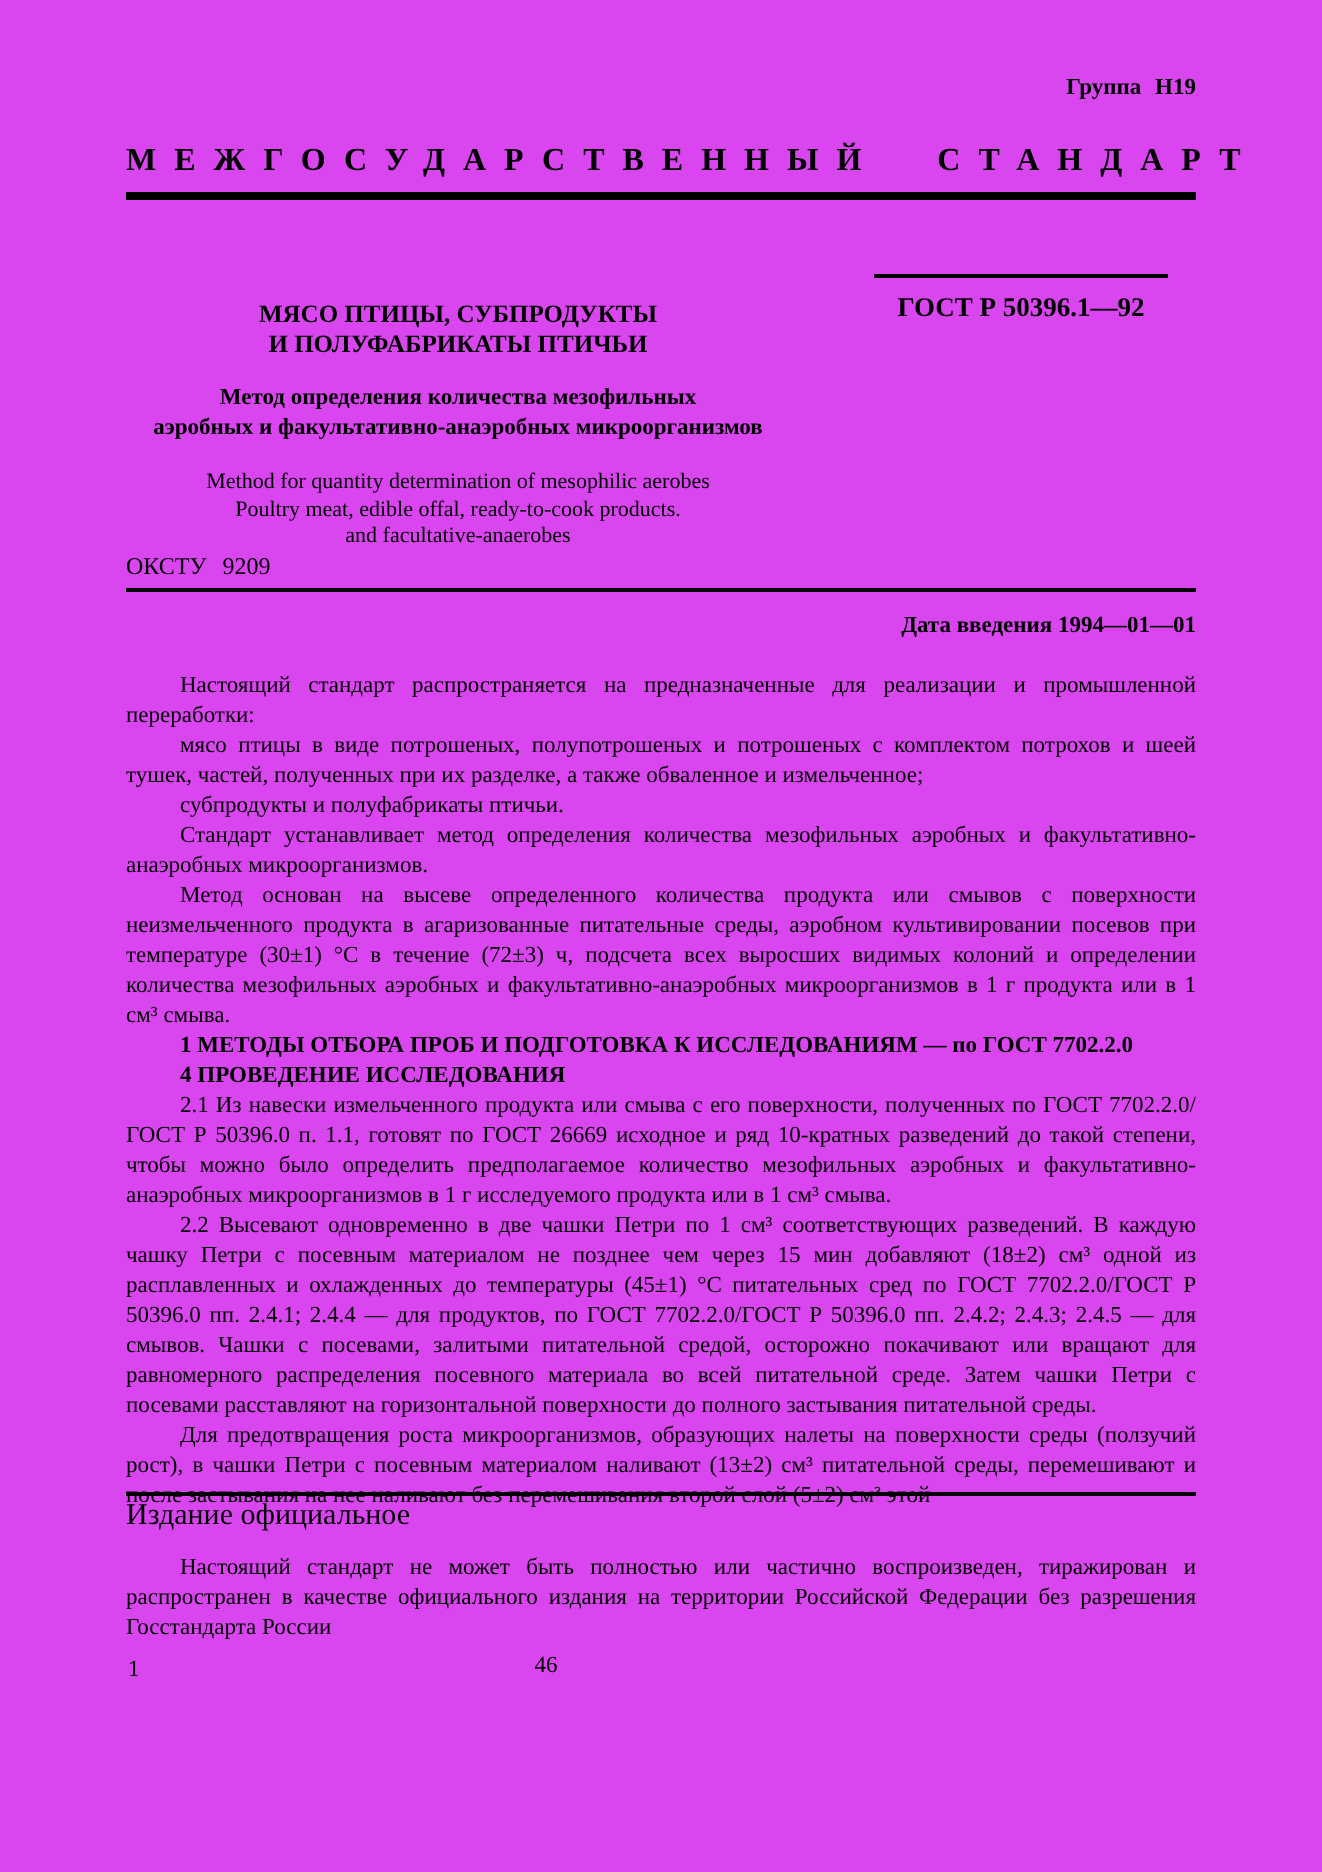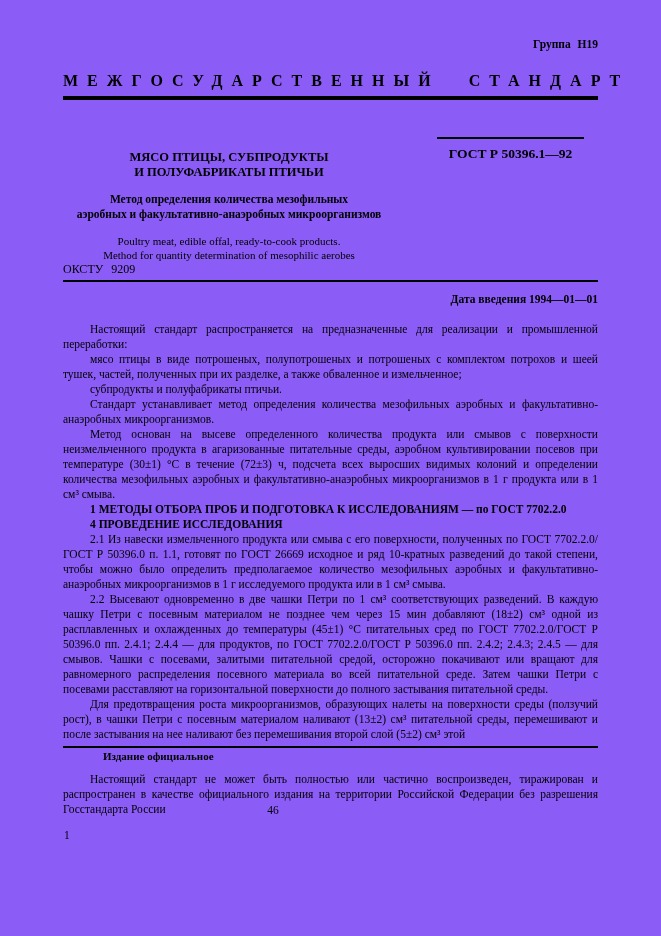--- a/index.html
+++ b/index.html
@@ -5,21 +5,21 @@
   html, body {
     margin: 0;
     padding: 0;
     background: #e8e8e8;
   }
   .page {
     position: relative;
     width: 661px;
     height: 936px;
     margin: 0 auto;
-    background: #8b5cf6;
+    background: #d946ef;
     color: #000000;
     font-family: "Liberation Serif", "DejaVu Serif", serif;
     overflow: hidden;
   }
   .content {
     position: absolute;
     left: 63px;
     top: 0;
     width: 535px;
   }
@@ -122,41 +122,40 @@
     left: 63px;
     width: 535px;
     top: 746px;
   }
   .footer-rule {
     height: 2px;
     background: #000000;
   }
   .official-edition {
     margin-top: 2px;
-    font-weight: bold;
-    font-size: 11px;
-    margin-left: 40px;
+    font-weight: normal;
+    font-size: 15px;
   }
   .copyright {
     margin: 10px 0 0 0;
     font-size: 11.5px;
     line-height: 15px;
     text-align: justify;
     text-indent: 27px;
   }
   .sheet-number {
     position: absolute;
     left: 64px;
     top: 829px;
     font-size: 11.5px;
   }
   .page-number {
     position: absolute;
     left: 0;
-    top: 804px;
+    top: 827px;
     width: 546px;
     text-align: center;
     font-size: 11.5px;
   }
 </style>
 </head>
 <body>
 
 <div class="page">
   <div class="content">
@@ -171,22 +170,23 @@
       <div class="title-left">
         <div class="doc-title">
           <div>МЯСО ПТИЦЫ, СУБПРОДУКТЫ</div>
           <div>И ПОЛУФАБРИКАТЫ ПТИЧЬИ</div>
         </div>
         <div class="doc-subtitle">
           <div>Метод определения количества мезофильных</div>
           <div>аэробных и факультативно-анаэробных микроорганизмов</div>
         </div>
         <div class="doc-english">
+          <div>Method for quantity determination of mesophilic aerobes</div>
           <div>Poultry meat, edible offal, ready-to-cook products.</div>
-          <div>Method for quantity determination of mesophilic aerobes</div>
+          <div>and facultative-anaerobes</div>
         </div>
       </div>
       <div class="title-right">
         <div class="gost-rule"></div>
         <div class="gost-num">ГОСТ Р 50396.1—92</div>
       </div>
     </div>
 
     <div class="okstu">ОКСТУ 9209</div>
 

